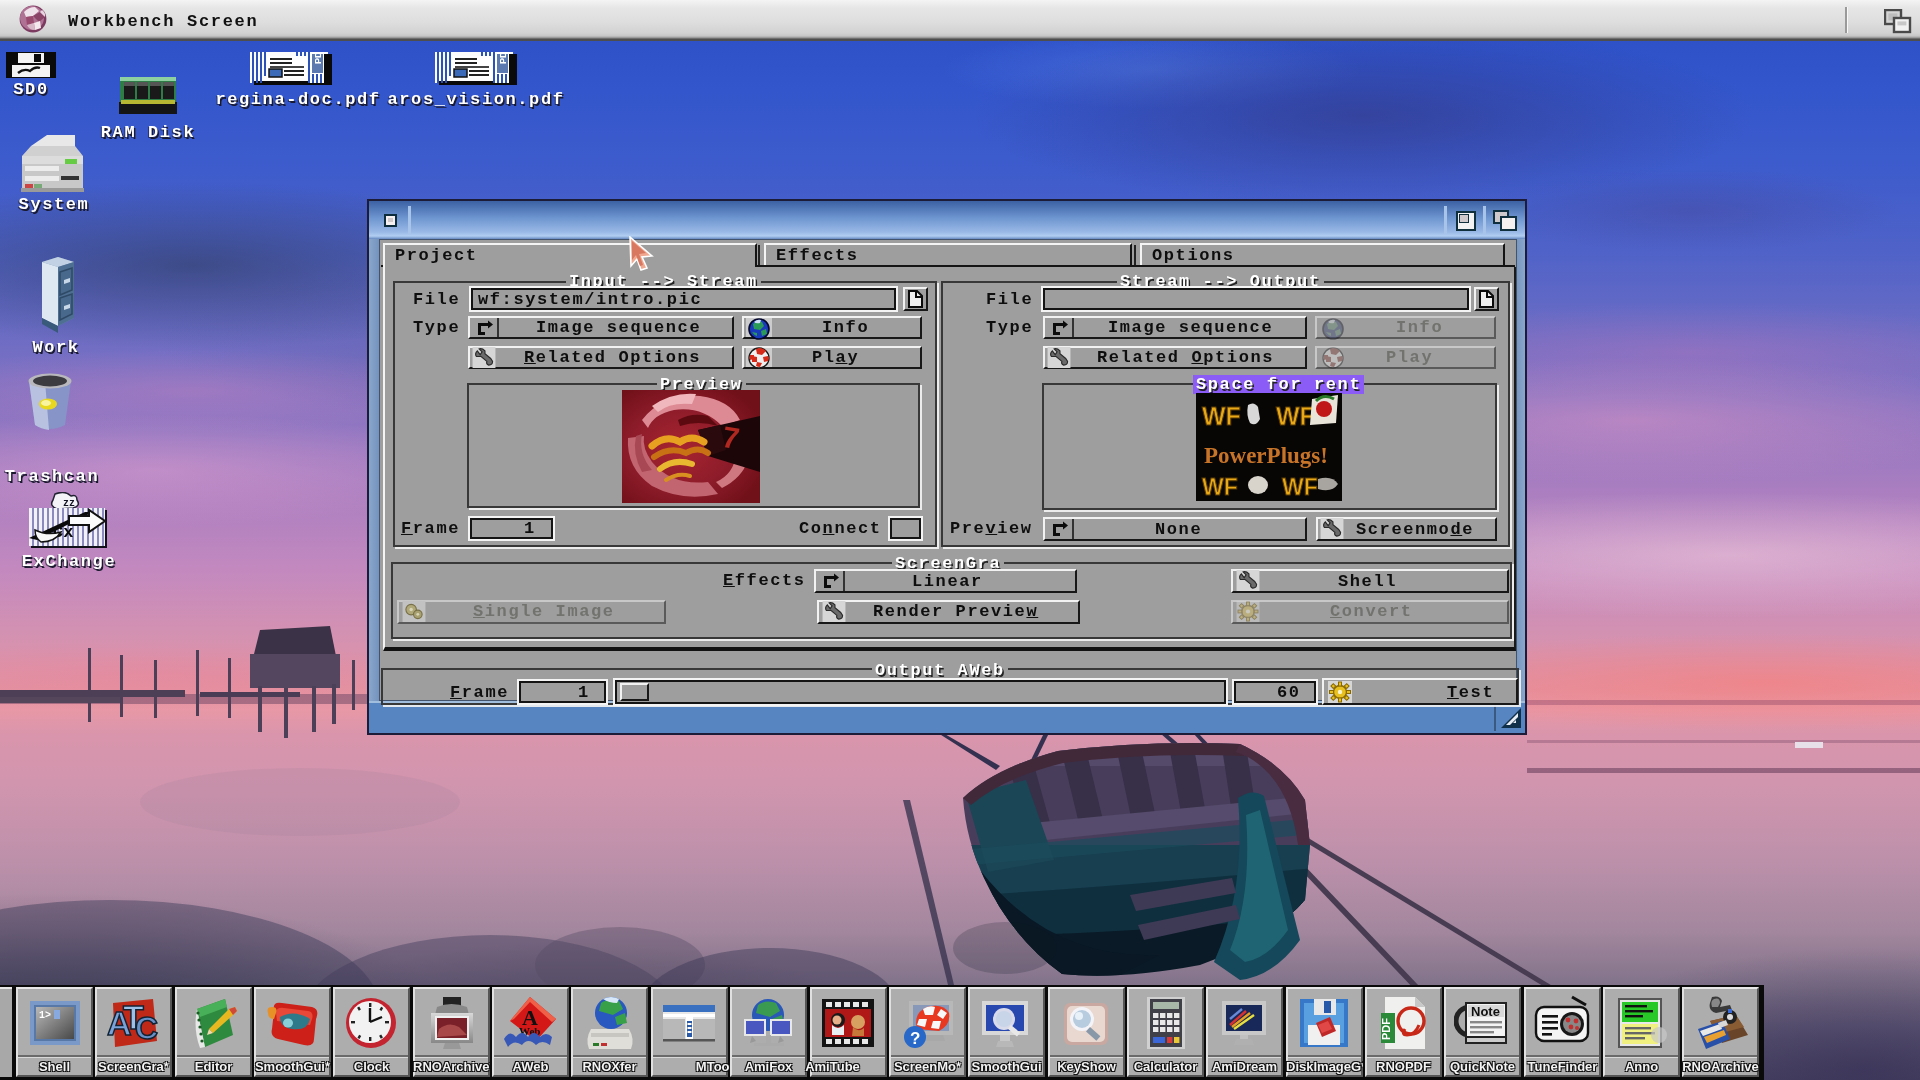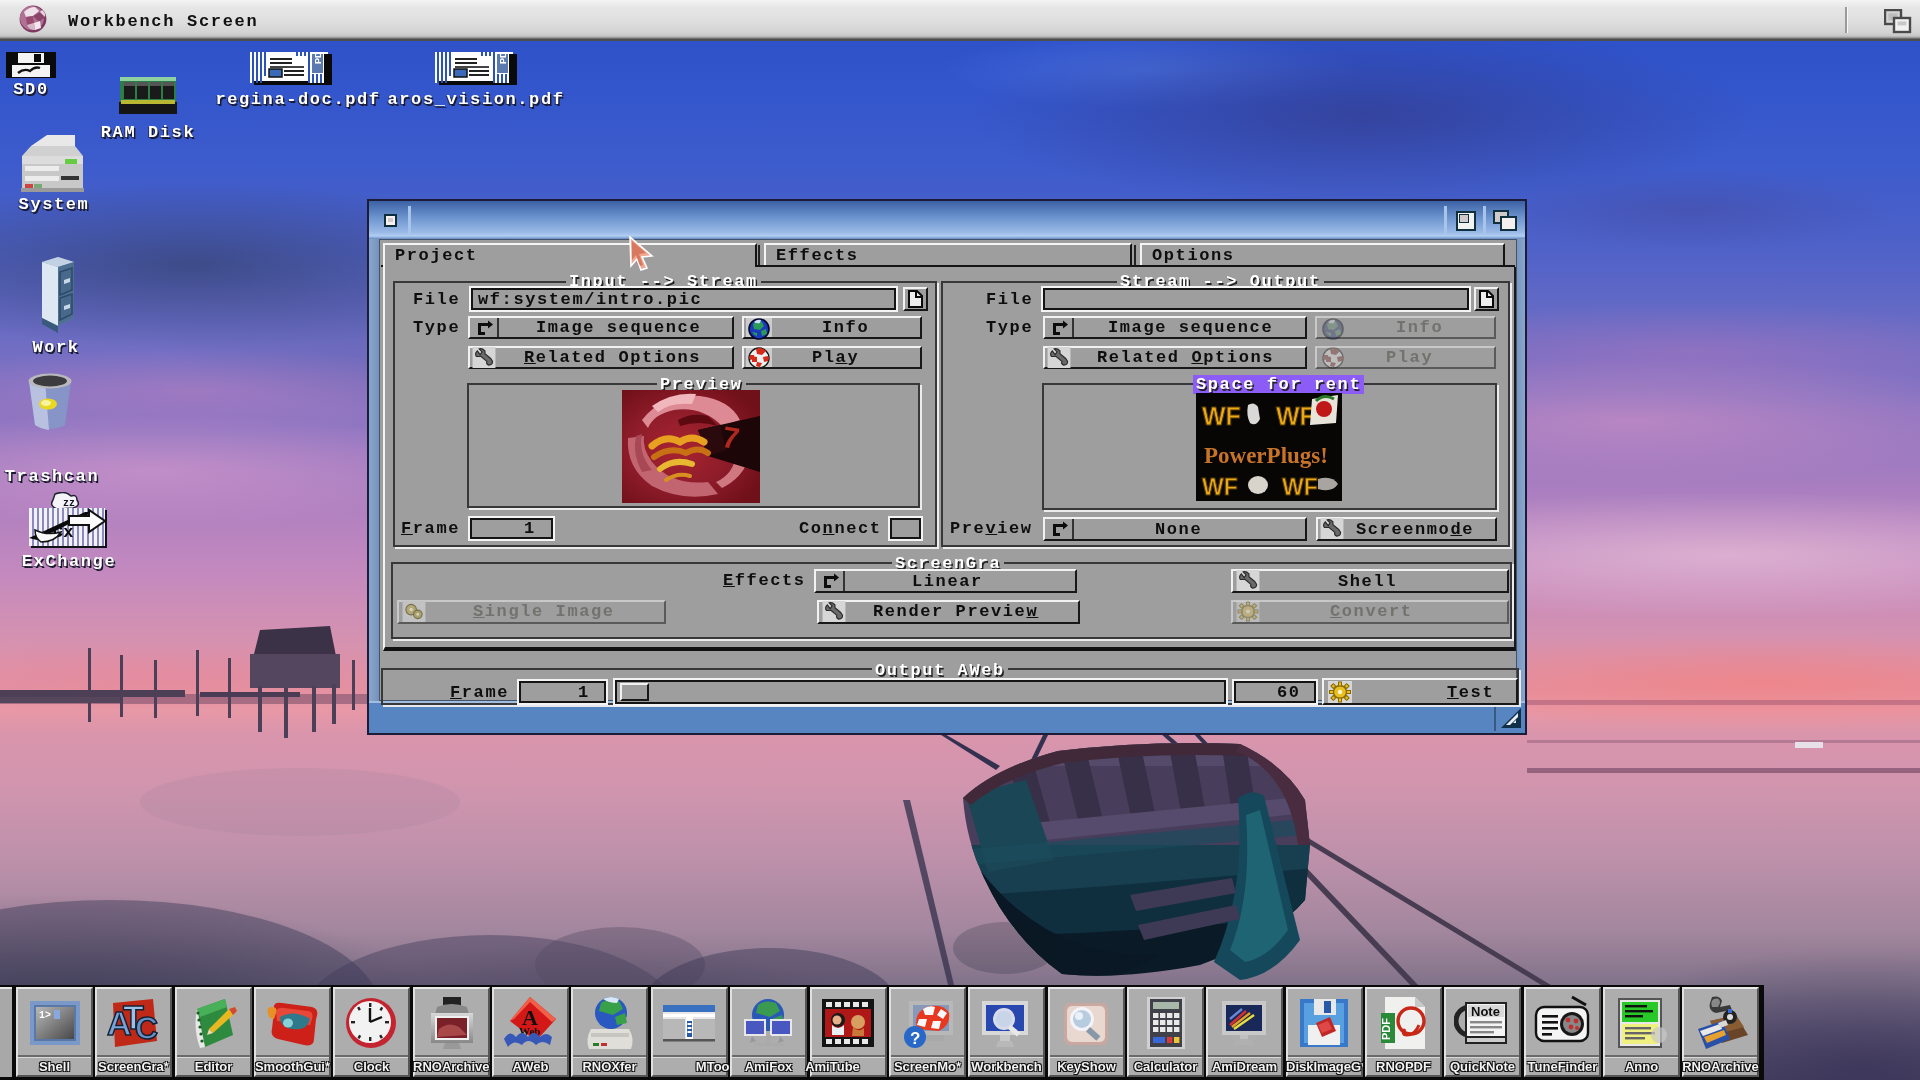--- a/index.html
+++ b/index.html
@@ -724,21 +724,21 @@
  <svg class="abs" style="left:978px;top:995px" width="56" height="58" viewBox="0 0 56 58">
       <rect x="4" y="6" width="46" height="34" fill="#d8d8d8"></rect>
       <rect x="8" y="10" width="38" height="26" fill="#2848b0"></rect>
       <path d="M20 46 L34 46 L36 52 L18 52 Z" fill="#b8b8b8"></path>
       <rect x="22" y="40" width="10" height="6" fill="#c8c8c8"></rect>
       <circle cx="26" cy="24" r="11" fill="#e8e8f0" opacity="0.92"></circle>
       <circle cx="26" cy="24" r="8" fill="#c8d4e8"></circle>
       <rect x="33" y="30" width="12" height="5" transform="rotate(40 33 30)" fill="#e8e8e8"></rect>
     </svg>
  <div class="dsep" style="left:970px;"></div>
- <div class="dlbl" style="left:968px;">Workbench</div>
+ <div class="dlbl" style="left:968px;">SmoothGui</div>
  <div class="dbtn" style="left:1048px;"></div>
  <svg class="abs" style="left:1058px;top:995px" width="56" height="58" viewBox="0 0 56 58">
       <rect x="6" y="8" width="44" height="42" rx="6" fill="#c8a8a0"></rect>
       <rect x="9" y="11" width="38" height="36" rx="5" fill="#e8d8d0"></rect>
       <circle cx="24" cy="24" r="12" fill="#f4f4f8"></circle>
       <circle cx="24" cy="24" r="9" fill="#b8cce0"></circle>
       <circle cx="21" cy="21" r="4" fill="#e8f0f8"></circle>
       <rect x="32" y="32" width="14" height="6" transform="rotate(42 32 32)" fill="#8898a8"></rect>
     </svg>
  <div class="dsep" style="left:1050px;"></div>

